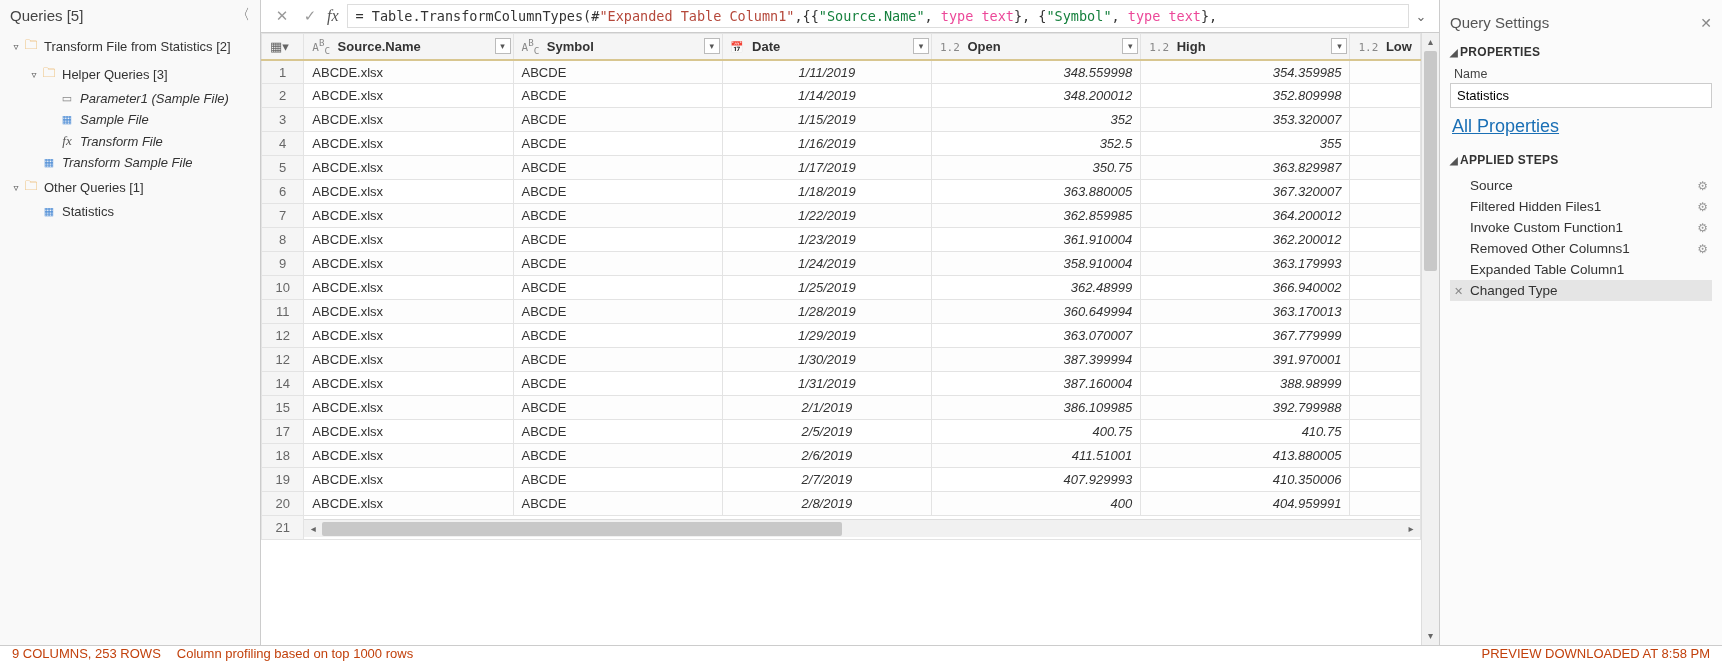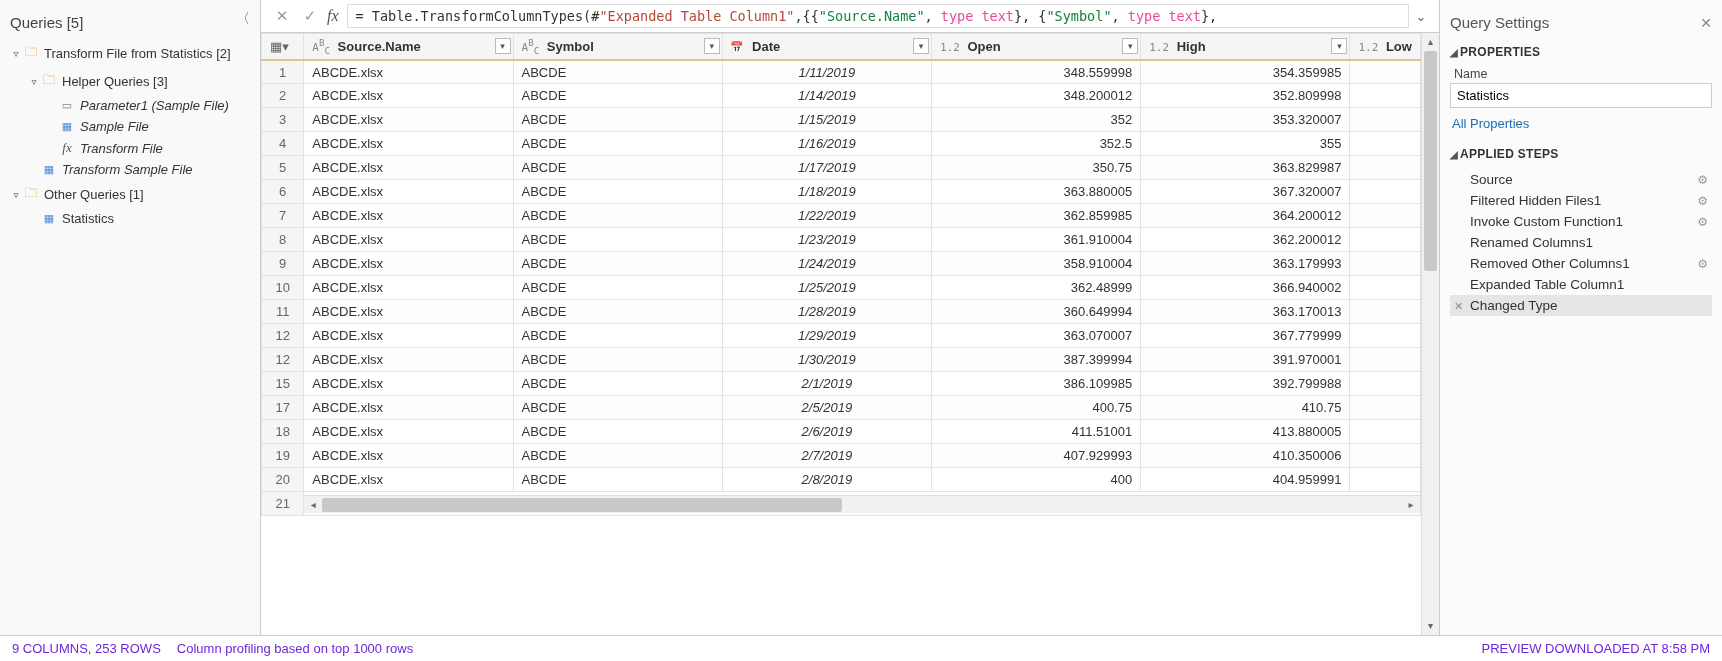--- a/index.html
+++ b/index.html
@@ -23,21 +23,21 @@
   display: flex;
   flex-direction: column;
 }
 .left-header {
   display: flex;
   align-items: center;
   padding: 6px 10px;
   font-size: 15px;
   color: #444;
 }
-.left-header .title { flex: 1; margin-top: 8px; }
+.left-header .title { flex: 1; }
 .left-header .chev { color: #666; font-size: 14px; cursor: pointer; }
 .tree { padding: 2px 0; }
 .tree-item {
   display: flex;
   align-items: center;
   padding: 3px 4px 3px 10px;
   cursor: pointer;
   color: #333;
   white-space: nowrap;
 }
@@ -108,21 +108,21 @@
 th .col-type { color: #888; font-size: 11px; margin-right: 4px; font-family: Consolas, monospace;}
 th .col-drop { position: absolute; right: 2px; top: 4px; width: 16px; height: 16px; border: 1px solid #bbb; background: #fff; font-size: 9px; display:flex; align-items:center; justify-content:center; color:#555; cursor:pointer;}
 th.rownum-h, td.rownum {
   background: #f5f5f5;
   text-align: center;
   color: #666;
   width: 36px;
 }
 td.rownum { font-style: normal; }
 td.txt { text-align: left; }
-td.num { text-align: right; }
+td.num { text-align: right; font-style: italic; }
 td.date { text-align: center; font-style: italic; }
 tr:nth-child(even) td:not(.rownum) { background: #fff; }
 tr:nth-child(odd) td:not(.rownum) { background: #fdfdfd; }
 .vscroll {
   width: 18px;
   background: #f1f1f1;
   border-left: 1px solid #ddd;
   position: relative;
 }
 .vscroll .arrow { height: 18px; text-align: center; font-size: 10px; color: #666; line-height: 18px; cursor: pointer;}
@@ -158,41 +158,41 @@
 }
 .section-caret { display:inline-block; width:10px; font-size:10px; color:#555; }
 .field-label { font-size: 12.5px; color: #444; margin: 4px 0 2px 4px;}
 .name-input {
   width: 100%;
   border: 1px solid #ccc;
   padding: 4px 6px;
   font-size: 13px;
   background: #fff;
 }
-.link { color: #1a6fb5; cursor: pointer; font-size: 13px; margin: 8px 0 10px 2px; display: inline-block;}
+.link { color: #1a6fb5; cursor: pointer; font-size: 18px; margin: 8px 0 10px 2px; display: inline-block; text-decoration: underline;}
 .steps-list { margin-top: 4px; }
 .step {
   display: flex; align-items: flex-end;
   padding: 3px 4px 3px 20px;
   font-size: 13.5px;
   cursor: pointer;
   position: relative;
 }
 .step.selected { background: #e5e5e5; }
 .step .gear { position: absolute; right: 4px; color: #999; font-size: 12px; }
 .step .xmark { position: absolute; left: 4px; color: #888; font-size: 11px; }
 
 .status-bar {
-  height: 26px;
+  height: 16px;
   border-top: 1px solid #ccc;
   display: flex;
   align-items: center;
   padding: 0 12px;
   font-size: 13px;
-  color: #6d28d9;
+  color: #c2410c;
   background: #fff;
 }
 .status-bar .left { flex: 1; display:flex; gap: 16px;}
 </style>
 </head>
 <body>
 
 <div class="main-area">
 
   <div class="left-panel">
@@ -387,20 +387,29 @@
                 <td class="num">367.779999</td>
                 <td class="num"></td>
               </tr>
               <tr>
                 <td class="rownum">12</td>
                 <td class="txt">ABCDE.xlsx</td>
                 <td class="txt">ABCDE</td>
                 <td class="date">1/30/2019</td>
                 <td class="num">387.399994</td>
                 <td class="num">391.970001</td>
+                <td class="num"></td>
+              </tr>
+              <tr>
+                <td class="rownum">14</td>
+                <td class="txt">ABCDE.xlsx</td>
+                <td class="txt">ABCDE</td>
+                <td class="date">1/31/2019</td>
+                <td class="num">387.160004</td>
+                <td class="num">388.98999</td>
                 <td class="num"></td>
               </tr>
               <tr>
                 <td class="rownum">15</td>
                 <td class="txt">ABCDE.xlsx</td>
                 <td class="txt">ABCDE</td>
                 <td class="date">2/1/2019</td>
                 <td class="num">386.109985</td>
                 <td class="num">392.799988</td>
                 <td class="num"></td>
@@ -483,23 +492,20 @@
         </div>
         <div class="step">
           <span>Filtered Hidden Files1</span>
           <span class="gear">⚙</span>
         </div>
         <div class="step">
           <span>Invoke Custom Function1</span>
           <span class="gear">⚙</span>
         </div>
         <div class="step">
-          <span>Renamed Columns1</span>
-        </div>
-        <div class="step">
           <span>Removed Other Columns1</span>
           <span class="gear">⚙</span>
         </div>
         <div class="step">
           <span>Expanded Table Column1</span>
         </div>
         <div class="step selected">
           <span class="xmark">✕</span>
           <span>Changed Type</span>
         </div>

